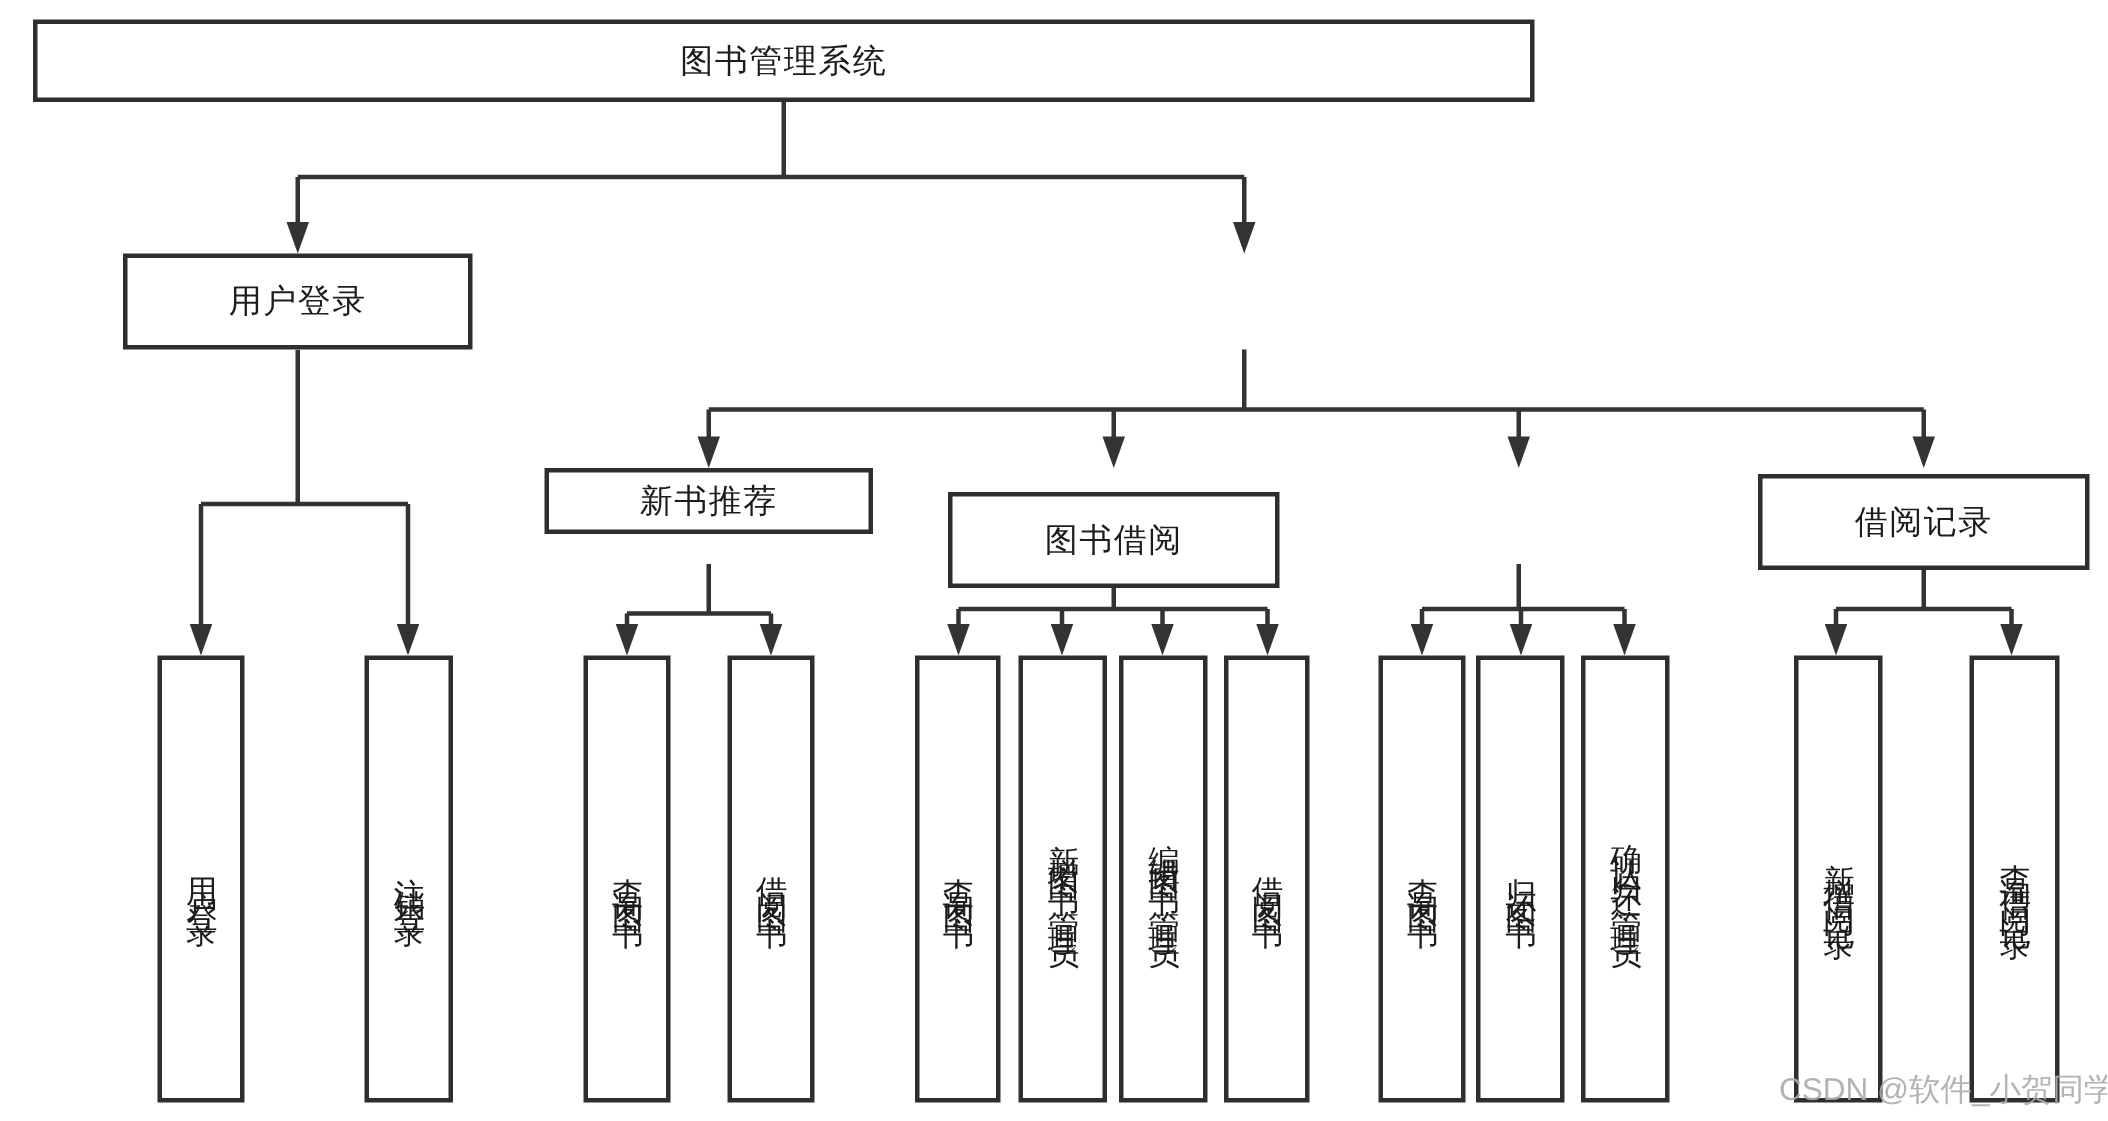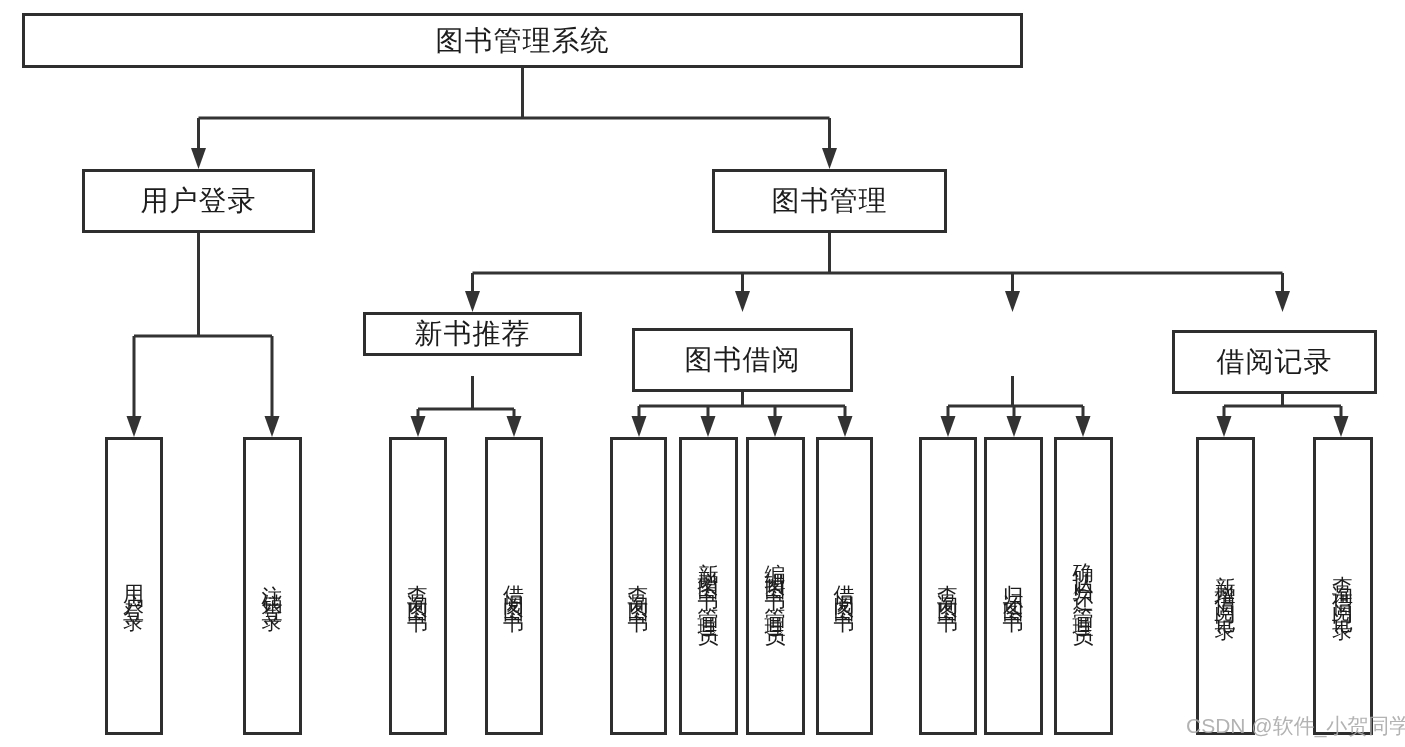--- a/index.html
+++ b/index.html
@@ -3,32 +3,32 @@
 <meta charset="utf-8">
 <style>
   html,body{margin:0;padding:0;background:#ffffff;}
   body{font-family:"Liberation Sans","DejaVu Sans",sans-serif;}
   .canvas{position:relative;width:1405px;height:747px;background:#ffffff;overflow:hidden;}
   .connectors{position:absolute;left:0;top:0;width:1405px;height:747px;pointer-events:none;}
   .connectors path{stroke:#333333;stroke-width:3;fill:none;}
   .connectors polygon{fill:#333333;stroke:none;}
   .node,.leaf{position:absolute;background:#ffffff;border:3px solid #2e2e2e;
     display:flex;align-items:center;justify-content:center;box-sizing:border-box;}
-  .node span{font-size:28px;color:#1c1c1c;letter-spacing:1px;white-space:nowrap;}
+  .node span{font-size:22px;color:#1c1c1c;letter-spacing:1px;white-space:nowrap;}
   .leaf{top:437px;height:298px;}
   .leaf span{writing-mode:vertical-rl;text-orientation:mixed;font-size:21px;
     letter-spacing:9px;line-height:1;color:#1c1c1c;}
   
   #n-root{left:22px;top:13px;width:1001px;height:55px;}
   #n-user-login{left:82px;top:169px;width:233px;height:64px;}
   #n-book-mgmt{left:712px;top:169px;width:235px;height:64px;}
   #n-new-book-rec{left:363px;top:312px;width:219px;height:44px;}
   #n-book-borrow{left:632px;top:328px;width:221px;height:64px;}
   #n-current-borrow{left:902px;top:312px;width:221px;height:64px;}
-  #n-borrow-record{left:1172px;top:330px;width:205px;height:64px;}
+  #n-borrow-record{left:1172px;top:316px;width:221px;height:64px;}
   
   #l-user-login{left:105px;width:58px;}
   #l-logout{left:243px;width:59px;}
   #l-query-book-1{left:389px;width:58px;}
   #l-borrow-book-1{left:485px;width:58px;}
   #l-query-book-2{left:610px;width:57px;}
   #l-add-book{left:679px;width:59px;}
   #l-edit-book{left:746px;width:59px;}
   #l-borrow-book-2{left:816px;width:57px;}
   #l-query-book-3{left:919px;width:58px;}
@@ -86,23 +86,20 @@
       <polygon points="1333.5,416 1348.5,416 1341,437"></polygon>
     </g>
   </svg>
 
   <div class="node" id="n-root">
     <span>图书管理系统</span>
   </div>
   <div class="node" id="n-user-login">
     <span>用户登录</span>
   </div>
-  <div class="node" id="n-book-mgmt">
-    <span>图书管理</span>
-  </div>
   <div class="node" id="n-new-book-rec">
     <span>新书推荐</span>
   </div>
   <div class="node" id="n-book-borrow">
     <span>图书借阅</span>
   </div>
   <div class="node" id="n-borrow-record">
     <span>借阅记录</span>
   </div>
 

